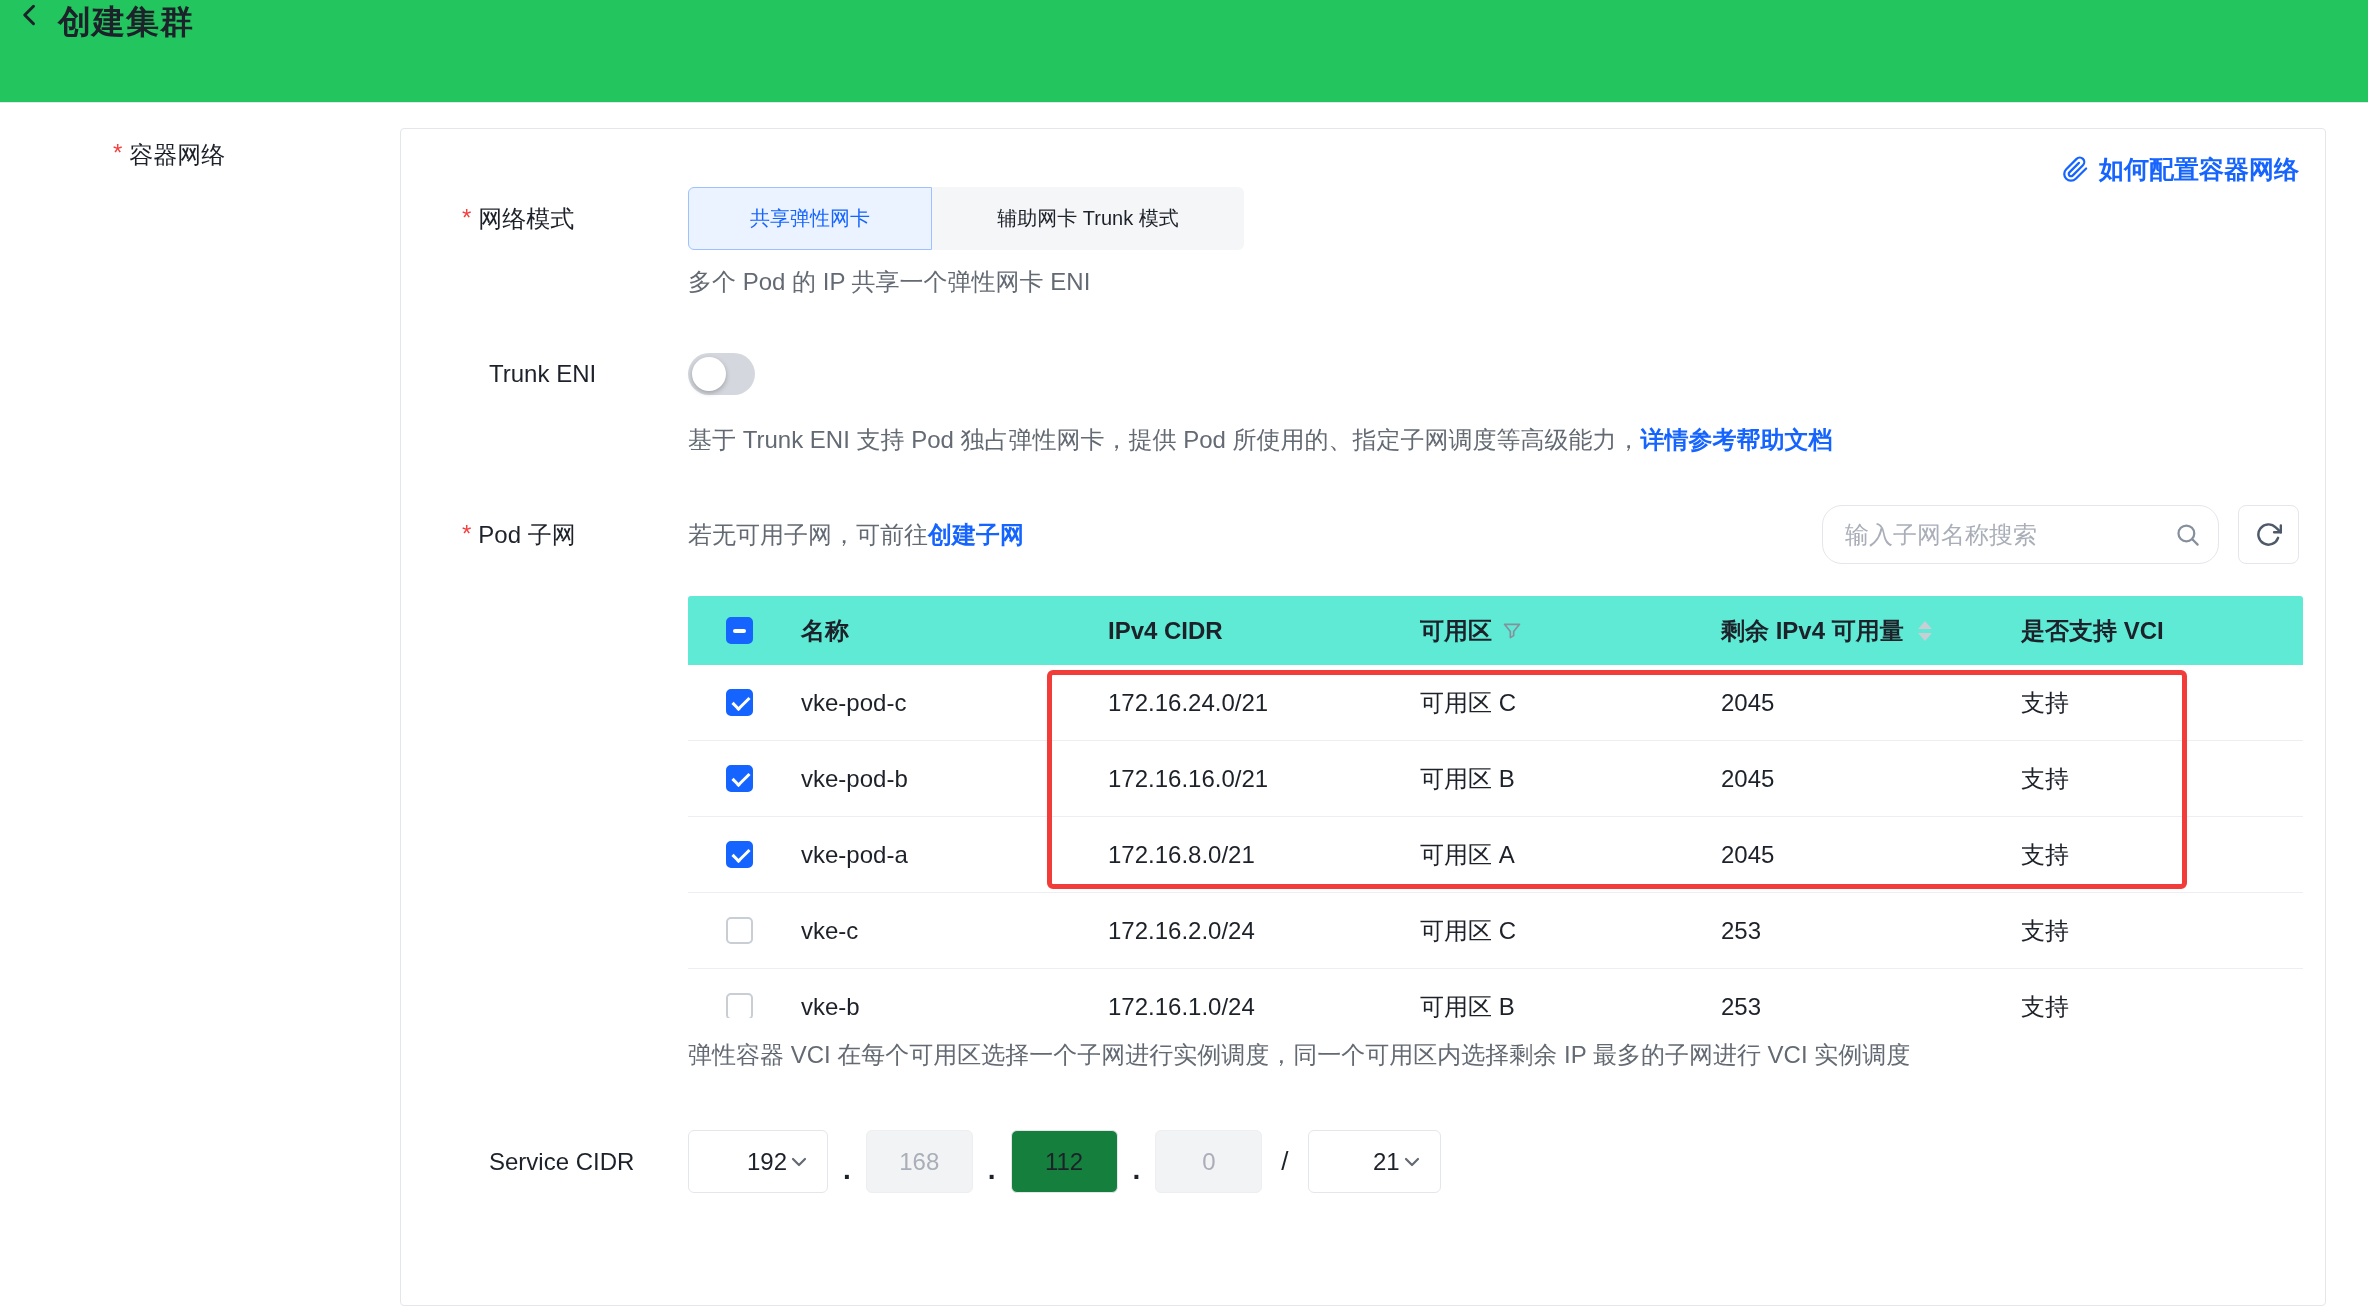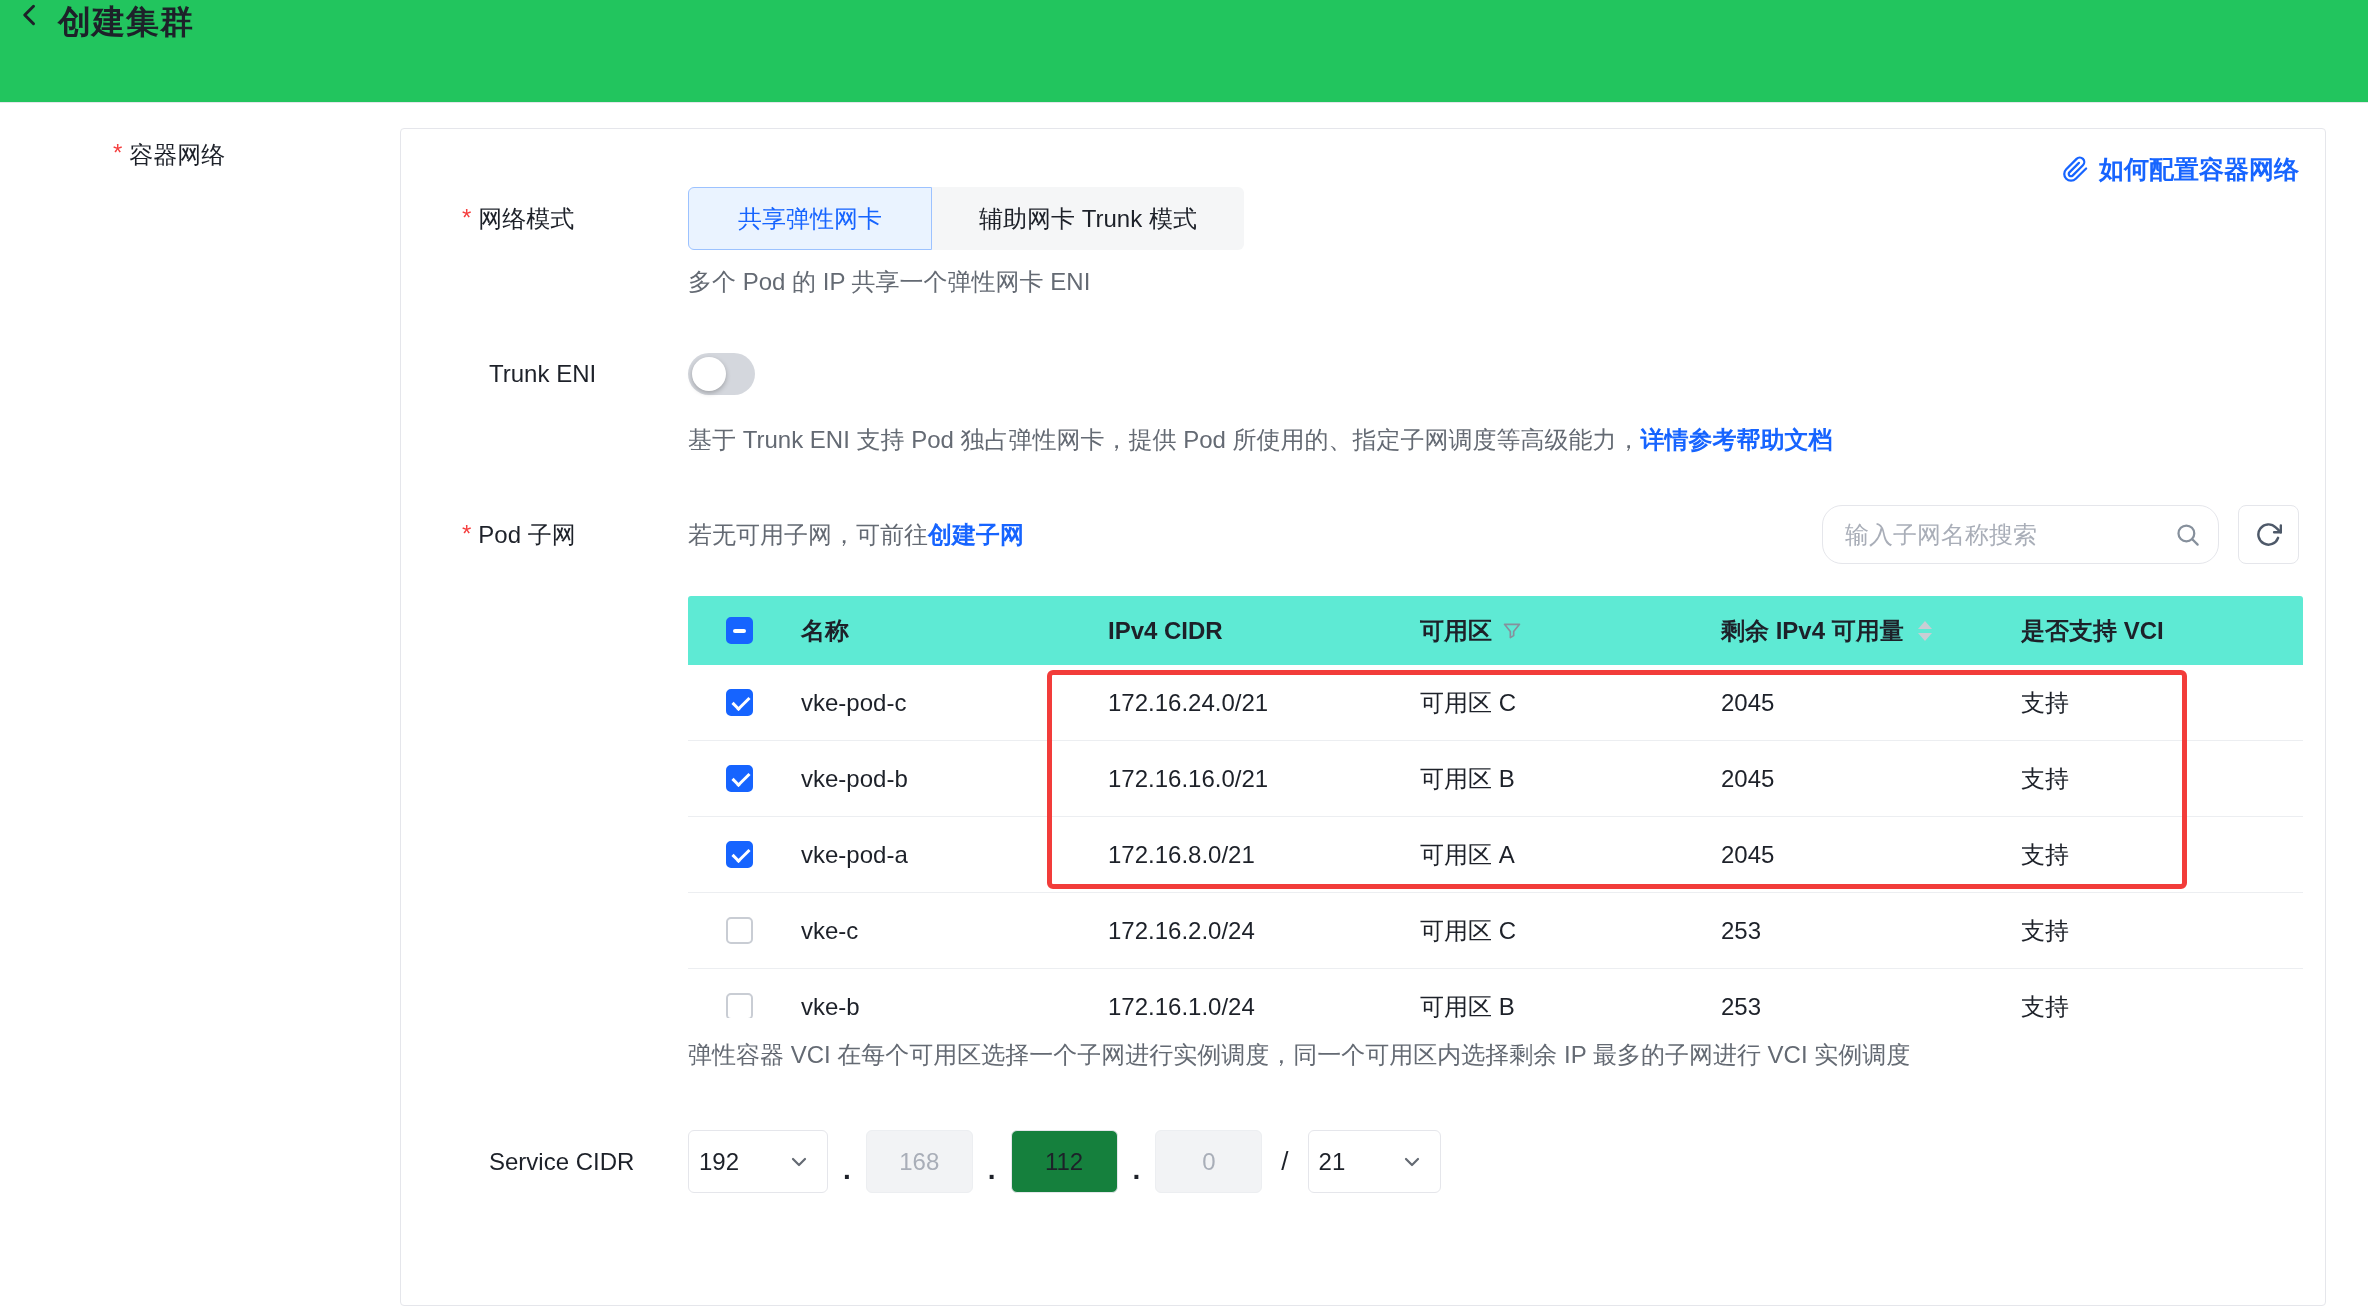--- a/index.html
+++ b/index.html
@@ -18,21 +18,21 @@
   .card { position:absolute; left:400px; top:128px; width:1926px; height:1178px;
           background:#fff; border:1px solid #e5e6eb; border-radius:4px; }
 
   .help-link { position:absolute; right:26px; top:24px; display:flex; align-items:center; gap:10px;
                color:#1664ff; font-size:25px; font-weight:600; cursor:pointer; }
 
   .form-label { position:absolute; display:flex; align-items:center; font-size:24px; color:#1d2129; }
 
   
   .seg-group { position:absolute; left:287px; top:58px; display:flex; }
-  .seg-btn { height:63px; display:flex; align-items:center; justify-content:center; font-size:24px;
+  .seg-btn { height:63px; display:flex; align-items:center; justify-content:center; font-size:20px;
              padding:0 40px; cursor:pointer; }
   .seg-btn.selected { background:#eaf3ff; color:#1664ff; border:1px solid #9cc2ff; border-radius:6px 0 0 6px; min-width:244px; }
   .seg-btn.unselected { background:#f5f6f7; color:#1d2129; border-radius:0 6px 6px 0; min-width:312px; }
 
   .hint { color:#646a73; font-size:24px; line-height:34px; position:absolute; left:287px; white-space:nowrap; }
   .hint .link, .link { color:#1664ff; cursor:pointer; }
 
   
   .toggle { position:absolute; left:287px; top:224px; width:67px; height:42px; border-radius:21px;
             background:#d4d7dd; cursor:pointer; }
@@ -74,21 +74,21 @@
               border-bottom:8px solid #c9cdd4; }
   .caret-down { width:0; height:0; border-left:7px solid transparent; border-right:7px solid transparent;
               border-top:8px solid #c9cdd4; }
 
   .annotation-rect { position:absolute; left:359px; top:74px; width:1140px; height:219px;
                      border:5px solid #f23c3a; border-radius:6px; pointer-events:none; z-index:5; }
 
   
   .cidr-row { position:absolute; left:287px; top:1001px; display:flex; align-items:center; gap:15px; }
   .select { height:63px; border:1px solid #e5e6eb; border-radius:6px; background:#fff;
-            display:flex; align-items:center; justify-content:space-between; padding:0 16px 0 10px;
+            display:flex; align-items:center; justify-content:flex-end; padding:0 16px 0 10px;
             cursor:pointer; font-size:24px; }
   .select.w1 { width:140px; } .select.w2 { width:133px; }
   .cidr-input { width:107px; height:63px; border:1px solid #e5e6eb; border-radius:6px; background:#15803d;
                 display:flex; align-items:center; justify-content:center; font-size:24px; color:#1d2129; }
   .cidr-input.disabled { background:#f2f3f5; color:#a9aeb8; border-color:#eceef1; }
   .dot { font-size:28px; font-weight:700; transform:translateY(8px); color:#1d2129; }
   .slash { font-size:26px; color:#1d2129; margin:0 4px; }
 
   svg { display:block; }
 </style>

